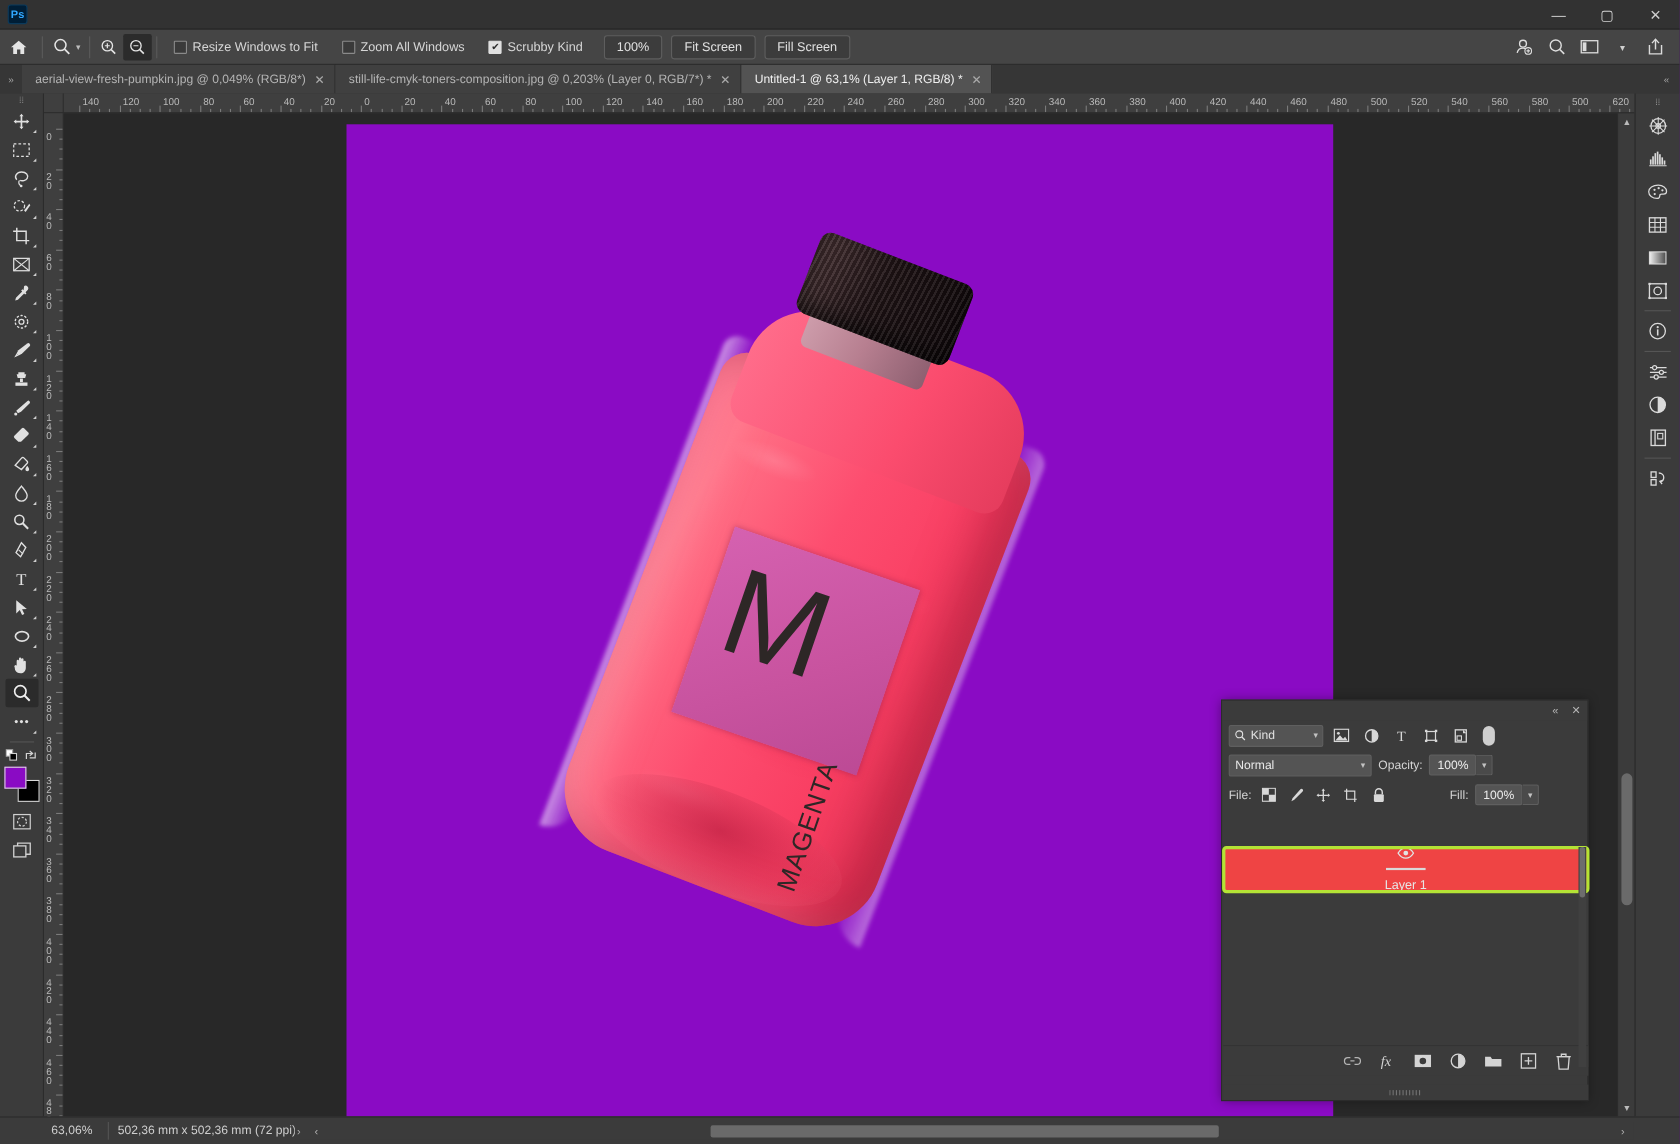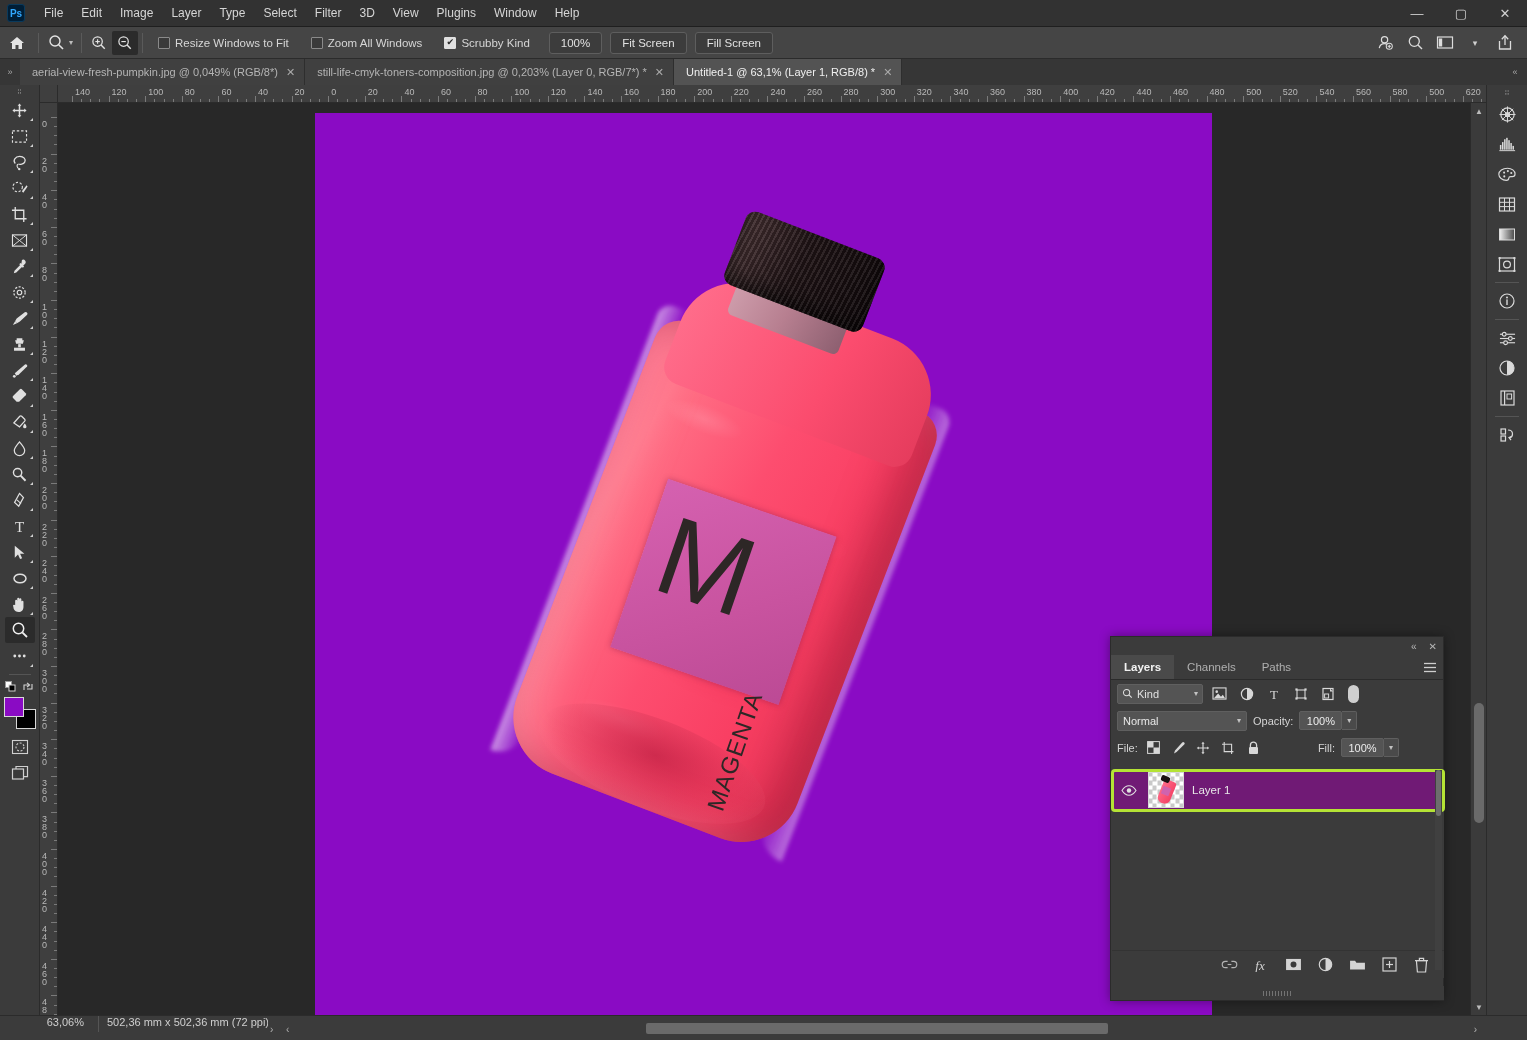--- a/index.html
+++ b/index.html
@@ -254,21 +254,21 @@
     display:flex;align-items:center;justify-content:center;font-size:11px;color:#ececec;
   }
   .numcaret { width:15px;height:19px;border:1px solid #5f5f5f;border-left:none;background:#4a4a4a;
     display:flex;align-items:center;justify-content:center;font-size:8px;color:#c2c2c2;border-radius:0 2px 2px 0;}
   .lock-ic { width:19px;height:19px;display:flex;align-items:center;justify-content:center;}
   .lp-list { position:absolute; left:1px; top:133px; width:332px; height:200px; background:#3b3b3b; }
   .layer-row {
     height:41px; display:flex; align-items:center; gap:8px; padding:0 6px;
     border-bottom:1px solid #333; background:#3b3b3b;
   }
-  .layer-row.selected { background:#701a75; outline:3px solid #b4e335; outline-offset:-2px; border-radius:3px; }
+  .layer-row.selected { background:#ef4444; outline:3px solid #b4e335; outline-offset:-2px; border-radius:3px;flex-direction:column; }
   .eye { width:22px;display:flex;align-items:center;justify-content:center; }
   .thumb-box {
     width:36px;height:36px; border:1px solid #d9d9d9; background:
       repeating-conic-gradient(#ffffff 0% 25%, #c9c9c9 0% 50%) 50%/9px 9px;
     display:flex;align-items:center;justify-content:center;overflow:hidden;position:relative;
   }
   .thumb-box.solid { background:#8A0BC4; border-color:#bdbdbd;}
   .mini-bottle {
     position:absolute; width:13px;height:24px; background:linear-gradient(100deg,#ff6d8a,#f33f63);
     border-radius:3px 3px 6px 6px; transform:rotate(22deg); left:11px; top:7px;
@@ -286,51 +286,37 @@
   .lp-bottom .bic { display:flex;align-items:center;justify-content:center;width:18px;height:18px;color:#c8c8c8;}
   .lp-resize { position:absolute;left:1px;bottom:0;width:332px;height:14px;background:#3b3b3b;
     display:flex;align-items:center;justify-content:center;}
   .lp-scroll { position:absolute; right:1px; top:133px; width:7px; height:200px; background:#404040;}
   .lp-scroll .th { position:absolute;left:1px;top:0;width:5px;height:46px;background:#6d6d6d;border-radius:3px;}
 
   
   .statusbar {
     position:absolute; left:0; bottom:0; width:1527px; height:25px;
     background:#3b3b3b; border-top:1px solid #2b2b2b;
-    display:flex; font-size:11px; color:#cfcfcf;
+    display:flex; align-items:center; font-size:11px; color:#cfcfcf;
   }
   .sb-zoom { width:48px; text-align:right; padding-right:6px; margin-left:42px;}
   .sb-sep { width:1px;height:16px;background:#555;margin:0 8px;}
   .sb-info { white-space:nowrap; }
   .hsb { position:absolute; left:268px; right:42px; top:4px; height:16px; background:#3b3b3b; }
   .hsb .th { position:absolute; left:378px; top:3px; width:462px; height:11px; background:#6a6a6a; border-radius:2px;}
   .hsb-ar { position:absolute; top:4px; font-size:10px; color:#b0b0b0; }
   svg { display:block; }
 </style>
 </head>
 <body>
 
 <div class="app">
 
   <div class="menubar">
     <div class="ps-logo">Ps</div>
-    <div id="menu-items" style="display:flex;">
-        <div class="menu-item">File</div>
-        <div class="menu-item">Edit</div>
-        <div class="menu-item">Image</div>
-        <div class="menu-item">Layer</div>
-        <div class="menu-item">Type</div>
-        <div class="menu-item">Select</div>
-        <div class="menu-item">Filter</div>
-        <div class="menu-item">3D</div>
-        <div class="menu-item">View</div>
-        <div class="menu-item">Plugins</div>
-        <div class="menu-item">Window</div>
-        <div class="menu-item">Help</div>
-      </div>
     <div class="win-btns">
       <div class="win-btn">—</div>
       <div class="win-btn">▢</div>
       <div class="win-btn close">✕</div>
     </div>
   </div>
 
   <div class="optionsbar">
     <div class="opt-home">
       <svg width="16" height="16" viewBox="0 0 16 16">
@@ -1080,34 +1066,20 @@
           <path d="M12 14 L10 11.6 L12.6 10.6" fill="none" stroke="#dadada" stroke-width="1.2"></path>
         </svg>
     </div>
   </div>
 
   <div class="layers-panel">
     <div class="lp-titlebar">
       <span class="ic">«</span>
       <span class="ic">✕</span>
     </div>
-    <div class="lp-tabs">
-      <div class="lp-tab active">Layers</div>
-      <div class="lp-tab">Channels</div>
-      <div class="lp-tab">Paths</div>
-      <div class="lp-menu">
-        <svg width="14" height="11" viewBox="0 0 14 11">
-            <g stroke="#cfcfcf" stroke-width="1.3">
-              <line x1="1" y1="1.5" x2="13" y2="1.5"></line>
-              <line x1="1" y1="5.5" x2="13" y2="5.5"></line>
-              <line x1="1" y1="9.5" x2="13" y2="9.5"></line>
-            </g>
-          </svg>
-      </div>
-    </div>
 
     <div class="lp-row">
       <div class="lp-filter">
         <svg width="11" height="11" viewBox="0 0 12 12">
             <circle cx="5" cy="5" r="3.4" fill="none" stroke="#e0e0e0" stroke-width="1.1"></circle>
             <line x1="7.6" y1="7.6" x2="10.6" y2="10.6" stroke="#e0e0e0" stroke-width="1.2"></line>
           </svg>
         <span>Kind</span>
         <span class="cv">▾</span>
       </div>

